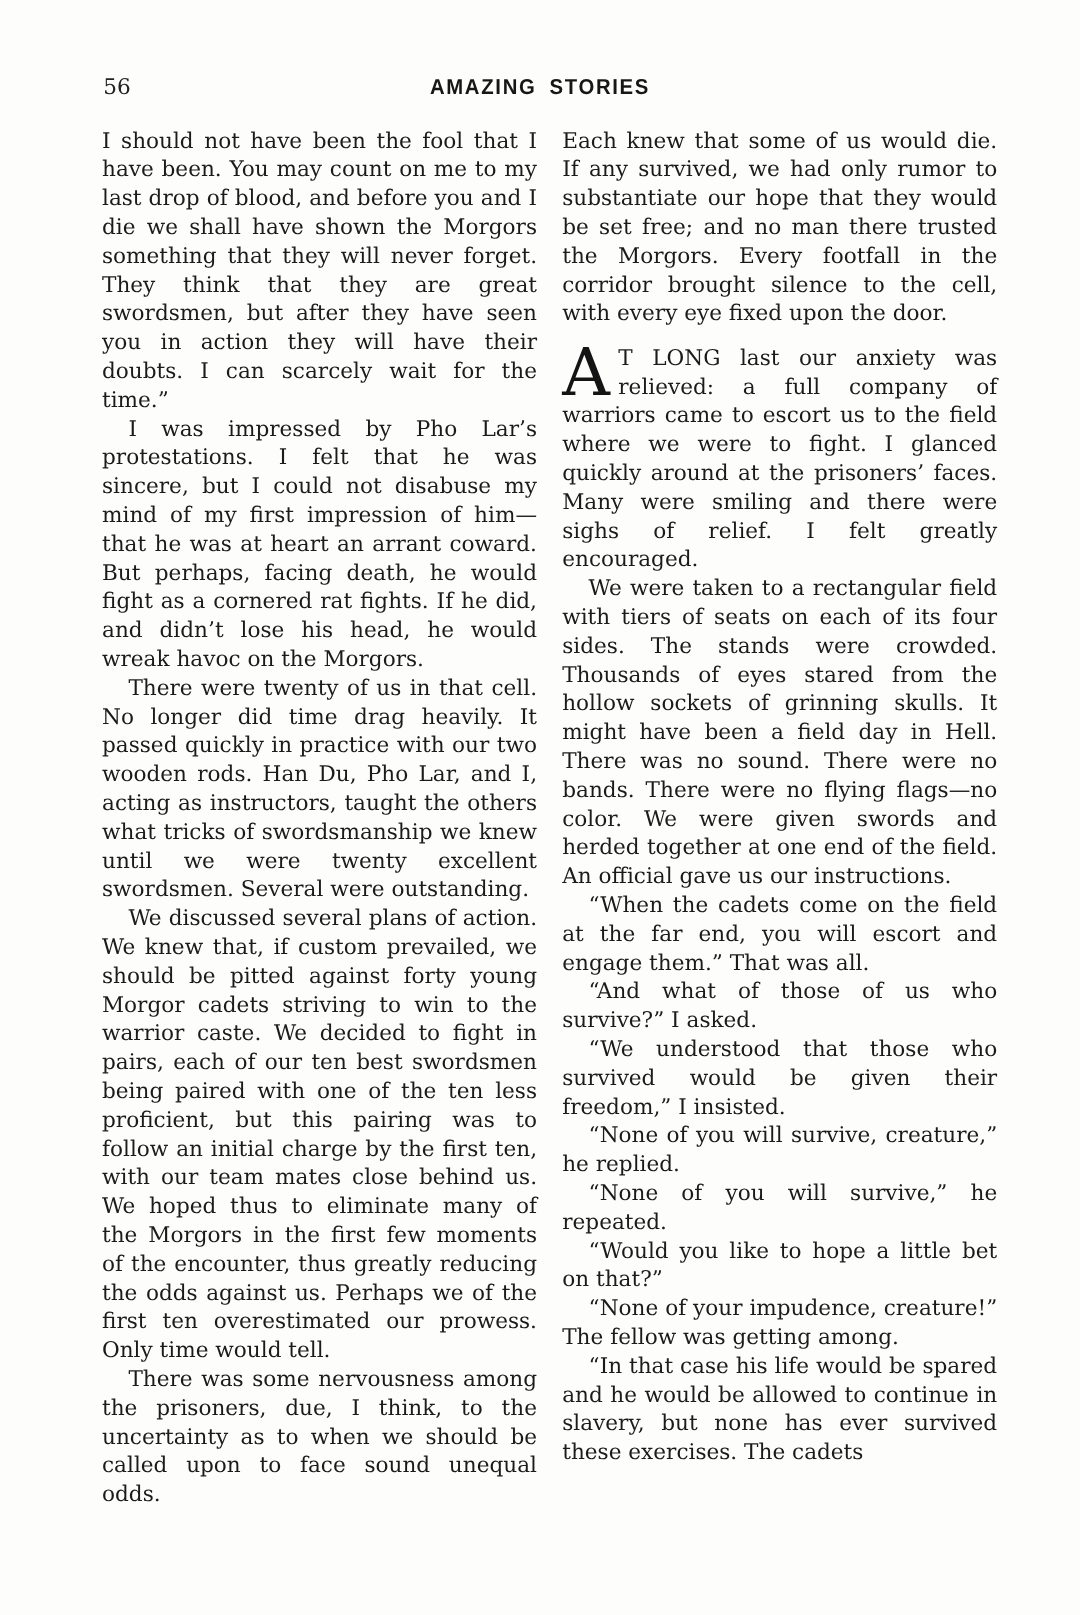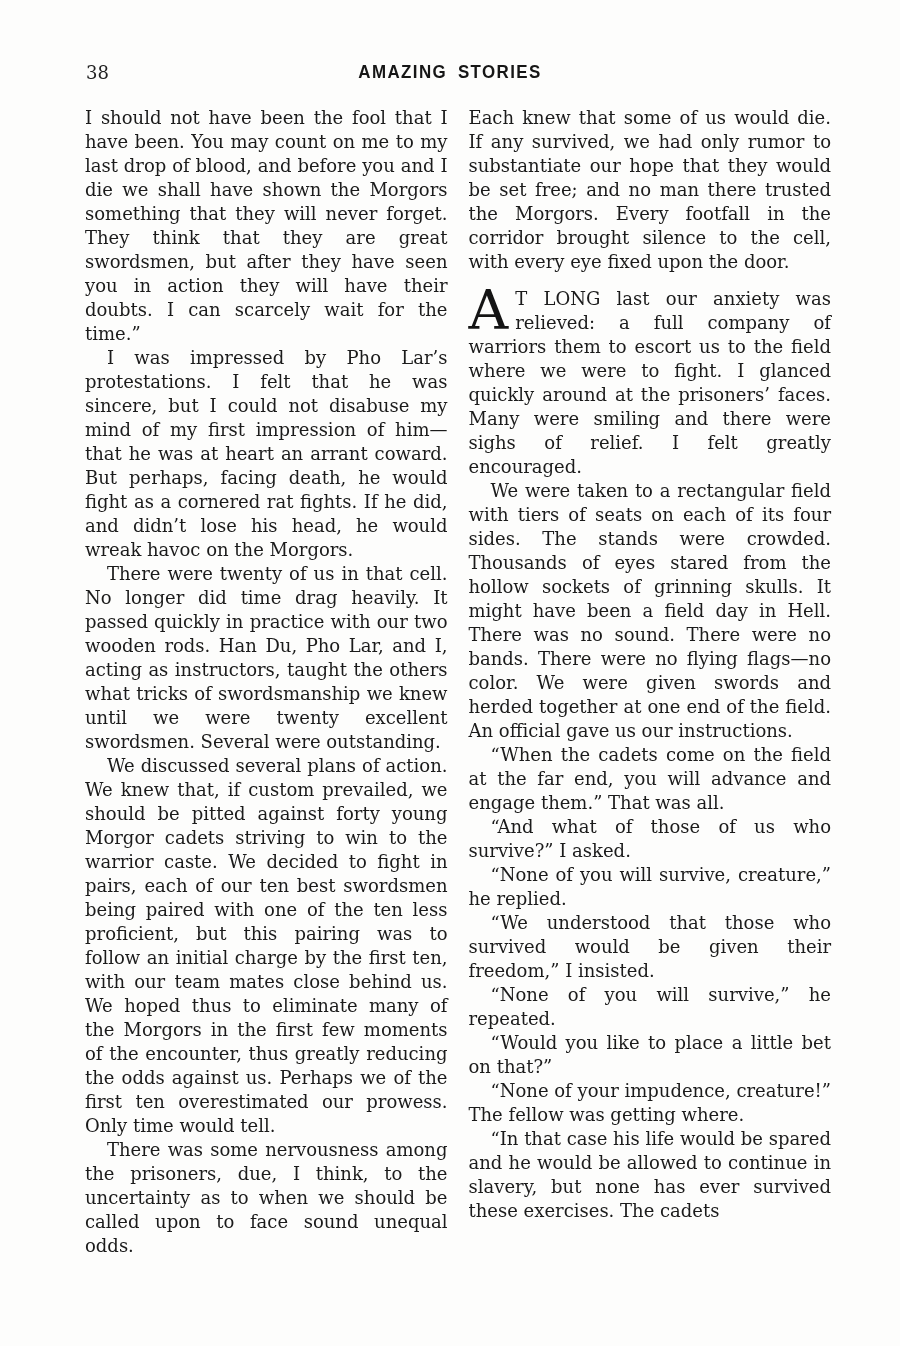--- a/index.html
+++ b/index.html
@@ -71,38 +71,38 @@
       padding: 2px 7px 0 0;
       font-family: "DejaVu Serif", serif;
       color: #141414;
     }
   </style>
 </head>
 <body>
 
 <div class="page">
   <div class="header">
-    <span class="pagenum">38</span>
+    <span class="pagenum">56</span>
     <span class="title">AMAZING STORIES</span>
   </div>
   <div class="columns">
     <div class="col">
       <p class="para noindent">I should not have been the fool that I have been.  You may count on me to my last drop of blood, and before you and I die we shall have shown the Morgors something that they will never forget.  They think that they are great swordsmen, but after they have seen you in action they will have their doubts.  I can scarcely wait for the time.”</p>
       <p class="para">I was impressed by Pho Lar’s protestations.  I felt that he was sincere, but I could not disabuse my mind of my first impression of him—that he was at heart an arrant coward.  But perhaps, facing death, he would fight as a cornered rat fights.  If he did, and didn’t lose his head, he would wreak havoc on the Morgors.</p>
       <p class="para">There were twenty of us in that cell. No longer did time drag heavily.  It passed quickly in practice with our two wooden rods.  Han Du, Pho Lar, and I, acting as instructors, taught the others what tricks of swordsmanship we knew until we were twenty excellent swordsmen.  Several were outstanding.</p>
       <p class="para">We discussed several plans of action. We knew that, if custom prevailed, we should be pitted against forty young Morgor cadets striving to win to the warrior caste.  We decided to fight in pairs, each of our ten best swordsmen being paired with one of the ten less proficient, but this pairing was to follow an initial charge by the first ten, with our team mates close behind us.  We hoped thus to eliminate many of the Morgors in the first few moments of the encounter, thus greatly reducing the odds against us.  Perhaps we of the first ten overestimated our prowess. Only time would tell.</p>
       <p class="para">There was some nervousness among the prisoners, due, I think, to the uncertainty as to when we should be called upon to face sound unequal odds.</p>
     </div>
     <div class="col">
       <p class="para noindent">Each knew that some of us would die. If any survived, we had only rumor to substantiate our hope that they would be set free; and no man there trusted the Morgors.  Every footfall in the corridor brought silence to the cell, with every eye fixed upon the door.</p>
-      <p class="para noindent section-start"><span class="dropcap">A</span><span>T LONG last our anxiety was relieved: a full company of warriors them to escort us to the field where we were to fight.  I glanced quickly around at the prisoners’ faces.  Many were smiling and there were sighs of relief. I felt greatly encouraged.</span></p>
+      <p class="para noindent section-start"><span class="dropcap">A</span><span>T LONG last our anxiety was relieved: a full company of warriors came to escort us to the field where we were to fight.  I glanced quickly around at the prisoners’ faces.  Many were smiling and there were sighs of relief. I felt greatly encouraged.</span></p>
       <p class="para">We were taken to a rectangular field with tiers of seats on each of its four sides.  The stands were crowded. Thousands of eyes stared from the hollow sockets of grinning skulls.  It might have been a field day in Hell. There was no sound.  There were no bands.  There were no flying flags—no color.  We were given swords and herded together at one end of the field. An official gave us our instructions.</p>
-      <p class="para">“When the cadets come on the field at the far end, you will advance and engage them.”  That was all.</p>
+      <p class="para">“When the cadets come on the field at the far end, you will escort and engage them.”  That was all.</p>
       <p class="para">“And what of those of us who survive?” I asked.</p>
+      <p class="para">“We understood that those who survived would be given their freedom,” I insisted.</p>
       <p class="para">“None of you will survive, creature,” he replied.</p>
-      <p class="para">“We understood that those who survived would be given their freedom,” I insisted.</p>
       <p class="para">“None of you will survive,” he repeated.</p>
-      <p class="para">“Would you like to place a little bet on that?”</p>
-      <p class="para">“None of your impudence, creature!”  The fellow was getting where.</p>
+      <p class="para">“Would you like to hope a little bet on that?”</p>
+      <p class="para">“None of your impudence, creature!”  The fellow was getting among.</p>
       <p class="para">“In that case his life would be spared and he would be allowed to continue in slavery, but none has ever survived these exercises.  The cadets</p>
     </div>
   </div>
 </div>
 
 </body></html>

